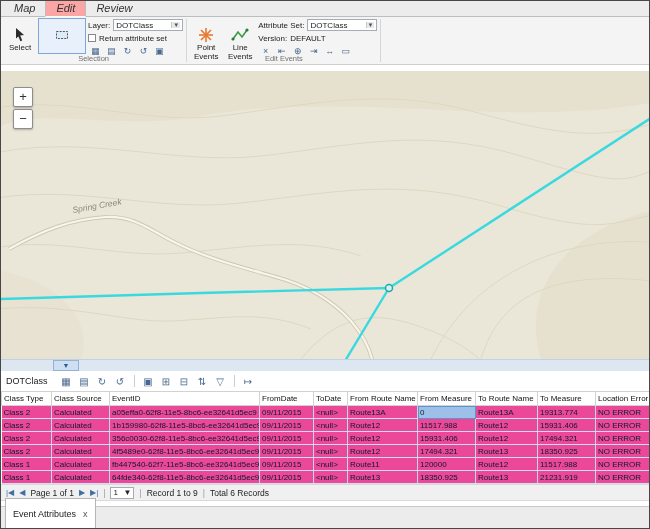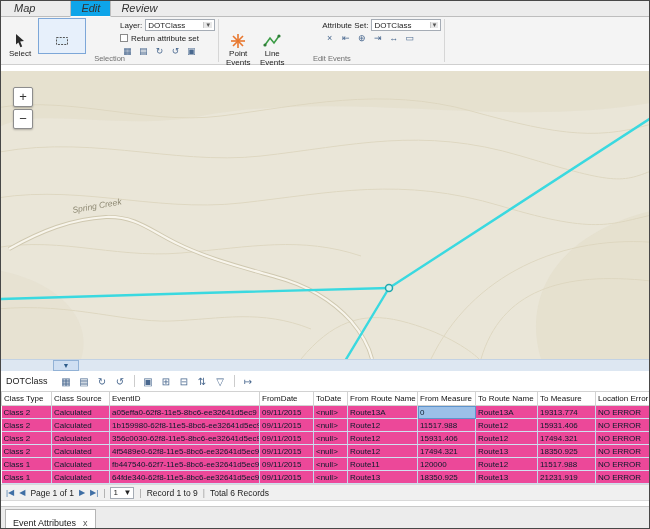--- a/index.html
+++ b/index.html
@@ -5,39 +5,39 @@
   * { box-sizing: border-box; margin: 0; padding: 0; }
   html,body { width:650px; height:529px; background:#fff; }
   body { font-family:"Liberation Sans", sans-serif; }
   .window { width:650px; height:529px; border:1px solid #474747; background:#fff;
             display:flex; flex-direction:column; overflow:hidden; }
 
   
   .tab-row { height:16px; background:#ececec; border-bottom:1px solid #bdbdbd;
              display:flex; align-items:flex-end; padding-left:3px; flex:0 0 auto; }
   .win-tab { font-size:11px; color:#333; padding:2px 10px 2px 10px; cursor:default;font-style:italic; }
-  .win-tab.active { background:#0ea5e9; border:1px solid #bdbdbd; border-bottom:1px solid #fafafa;
-                    margin-bottom:-1px;margin-left:25px; }
+  .win-tab.active { background:#fca5a5; border:1px solid #bdbdbd; border-bottom:1px solid #fafafa;
+                    margin-bottom:-1px; }
 
   
   .ribbon { height:48px; background:#f4f4f4; border-bottom:1px solid #cfcfcf;
             display:flex; flex:0 0 auto; }
   .ribbon-group { display:flex; flex-direction:column; padding:1px 3px 0 3px; }
   .group-content { display:flex; align-items:flex-start; gap:2px; height:36px; }
   .group-label { text-align:center; font-size:7.5px; color:#707070; height:10px; line-height:10px; }
   .group-sep { width:1px; background:#d6d6d6; margin:2px 0; }
   .big-btn { width:32px; height:36px; display:flex; flex-direction:column; align-items:center;
              justify-content:flex-start; font-size:8px; color:#222; border:1px solid transparent;
-             padding-top:14px; cursor:pointer; }
+             padding-top:8px; cursor:pointer; }
   .big-btn.wide { width:48px; }
   .big-btn.active-tool { background:#e7f0fb; border:1px solid #7da7d8;gap:31px; }
   .big-icon { height:16px; display:flex; align-items:center; justify-content:center; }
   .big-label { line-height:9px; text-align:center; }
   .caret { font-size:6px; color:#444; line-height:5px; }
-  .stack { display:flex; flex-direction:column; gap:1px; padding-top:1px;margin-left:32px; }
+  .stack { display:flex; flex-direction:column; gap:1px; padding-top:1px; }
   .stack-row { display:flex; align-items:center; gap:3px; height:12px; font-size:8px; color:#222; }
   .dropdown { border:1px solid #a5acb5; background:#fff; height:12px; min-width:70px;
               display:inline-flex; align-items:center; justify-content:space-between;
               font-size:8px; padding:0 2px; cursor:pointer; }
   .dropdown .dd-arrow { font-size:6px; color:#555; background:#e8e8e8; border-left:1px solid #c9c9c9;
               padding:0 1px; margin-left:3px; }
   .checkbox { width:8px; height:8px; border:1px solid #8a8a8a; background:#fff; display:inline-block; }
   .mini-icons { display:flex; align-items:center; gap:1px; }
   .mini-icon { width:15px; height:13px; font-size:9px; color:#49688f; display:flex;
                align-items:center; justify-content:center; cursor:pointer; }
@@ -95,22 +95,22 @@
   .pg-sep { color:#9a9a9a; }
   .pg-select { border:1px solid #a5acb5; background:#fff; height:12px; min-width:24px;
                display:inline-flex; align-items:center; justify-content:space-between;
                font-size:8px; padding:0 2px; cursor:pointer; }
 
   .flex-spacer { flex:1 1 auto; background:#fff; }
 
   
   .footer-bar { height:22px; background:#ececec; border-top:1px solid #c9c9c9;
                 display:flex; align-items:flex-end; padding-left:4px; flex:0 0 auto; }
-  .footer-tab { background:#fff; border:1px solid #b5b5b5; border-bottom:none; height:19px;
-                display:flex; align-items:flex-end; gap:7px; font-size:9px; color:#222;
+  .footer-tab { background:#fff; border:1px solid #b5b5b5; border-bottom:none; height:30px;
+                display:flex; align-items:center; gap:7px; font-size:9px; color:#222;
                 padding:0 7px; cursor:pointer; }
   .footer-close { font-size:9px; color:#555; cursor:pointer; }
 </style>
 </head>
 <body>
 
 <div class="window">
 
   <div class="tab-row">
     <div class="win-tab">Map</div>
@@ -189,20 +189,24 @@
           </span>
           <span class="big-label">Line Events</span>
         </div>
         <div class="stack">
           <div class="stack-row">
             <span>Attribute Set:</span>
             <span class="dropdown">
               <span>DOTClass</span>
               <span class="dd-arrow">▼</span>
             </span>
+          </div>
+          <div class="stack-row">
+            <span>Version:</span>
+            <span>DEFAULT</span>
           </div>
           <div class="stack-row mini-icons">
               <span class="mini-icon">×</span>
               <span class="mini-icon">⇤</span>
               <span class="mini-icon">⊕</span>
               <span class="mini-icon">⇥</span>
               <span class="mini-icon">↔</span>
               <span class="mini-icon">▭</span>
             </div>
         </div>

